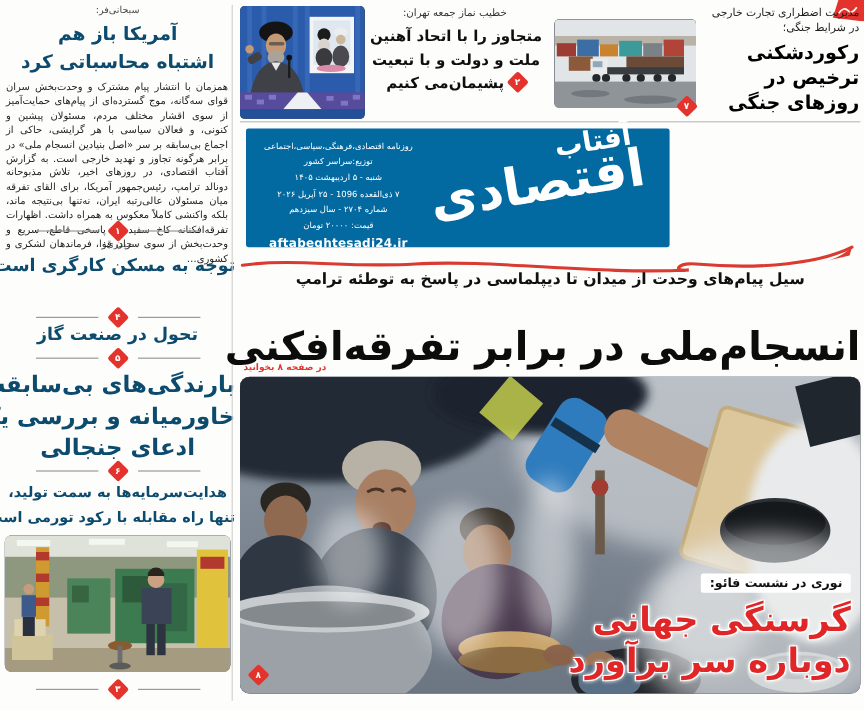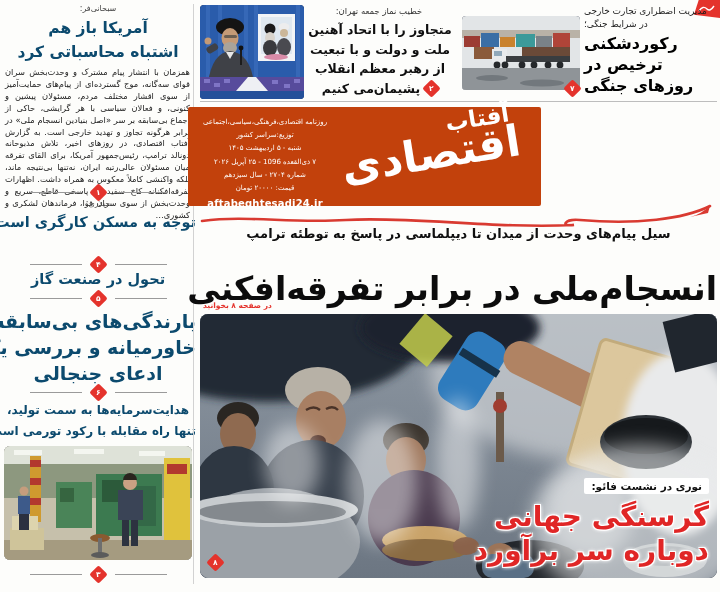--- a/index.html
+++ b/index.html
@@ -2,21 +2,21 @@
 <html lang="fa"><head>
 <meta charset="utf-8">
 <style>
   html,body{margin:0;padding:0;background:#e9e9e9;}
   #page{position:relative;width:720px;height:592px;background:#fdfdfb;overflow:hidden;
         font-family:"DejaVu Sans",sans-serif;color:#141414;}
   .abs{position:absolute;}
   .rtl{direction:rtl;}
   .nowrap{white-space:nowrap;}
   .center{text-align:center;}
-  .right{text-align:left;}
+  .right{text-align:right;}
 
   
   .badge{width:13px;height:13px;background:#e4332c;transform:rotate(45deg);
          display:flex;align-items:center;justify-content:center;flex:0 0 auto;border-radius:2px;}
   .badge span{transform:rotate(-45deg);color:#fff;font-size:7.5px;font-weight:bold;line-height:1;}
 
   
   .divider{display:flex;align-items:center;justify-content:center;gap:10px;width:100%;}
   .divider .rule{height:1px;background:#9a9a9a;width:52px;}
 
@@ -25,21 +25,21 @@
   .sb-kicker{width:100%;text-align:center;font-size:8px;color:#444;}
   .sb-head{width:100%;text-align:center;font-weight:bold;color:#0c4a6e;}
   .sb-body{font-size:8.3px;line-height:11.9px;text-align:justify;color:#222;}
   #col-rule{left:193px;top:4px;width:1px;height:580px;background:#d2d2d2;}
 
   
   .photo{border-radius:6px;overflow:hidden;background:#0f172a;}
   .photo svg{display:block;}
 
   
-  #masthead{left:188px;top:107px;width:353px;height:99px;background:#c2410c;border-radius:2px;}
+  #masthead{left:205px;top:107px;width:353px;height:99px;background:#0369a1;border-radius:2px;}
   #masthead-info{position:absolute;left:8px;top:9px;width:138px;color:#fff;text-align:center;}
   #masthead-info .il{display:block;font-size:7px;line-height:13.2px;white-space:nowrap;}
   #masthead-site{display:block;font-size:10px;font-weight:bold;margin-top:3px;letter-spacing:.2px;}
   #logo{position:absolute;right:14px;top:6px;width:195px;color:#fff;transform:rotate(-9deg);}
   #logo .w1{display:block;text-align:right;font-size:23px;font-weight:bold;margin-right:14px;}
   #logo .w2{display:block;text-align:center;font-size:43px;font-weight:bold;margin-top:-10px;letter-spacing:-1px;}
 
   
   #lead-kicker{left:200px;top:226px;width:517px;font-size:13px;font-weight:bold;color:#101010;}
   #lead-headline{left:200px;top:242px;width:517px;font-size:33px;font-weight:bold;color:#0c0c0c;letter-spacing:-.5px;margin-top:27px;}
@@ -211,21 +211,20 @@
     </svg>
   </div>
   <div class="abs badge" style="left:566px;top:82px;">
       <span>۷</span>
     </div>
 
   <div id="fp-kicker" class="abs rtl nowrap">خطیب نماز جمعه تهران:</div>
   <div id="fp-headline" class="abs rtl">
     <div class="nowrap">متجاوز را با اتحاد آهنین</div>
     <div class="nowrap">ملت و دولت و با تبعیت</div>
-    <div class="nowrap">از رهبر معظم انقلاب</div>
     <div class="l4">
       <span class="nowrap" dir="rtl">پشیمان‌می کنیم</span>
       <span class="badge">
           <span>۲</span>
         </span>
     </div>
   </div>
   <div class="abs photo" style="left:200px;top:5px;width:104px;height:94px;border-radius:4px;">
     <svg width="104" height="94" viewBox="0 0 104 94">
       <rect width="104" height="94" fill="#2a5cab"></rect>

